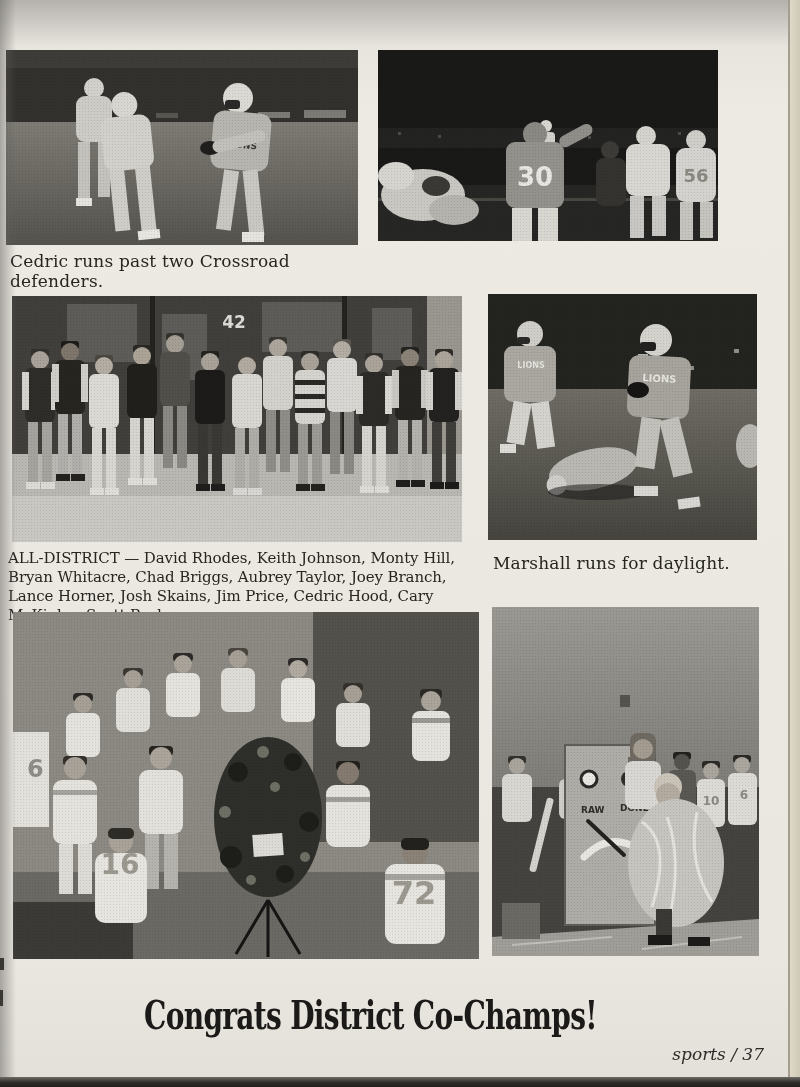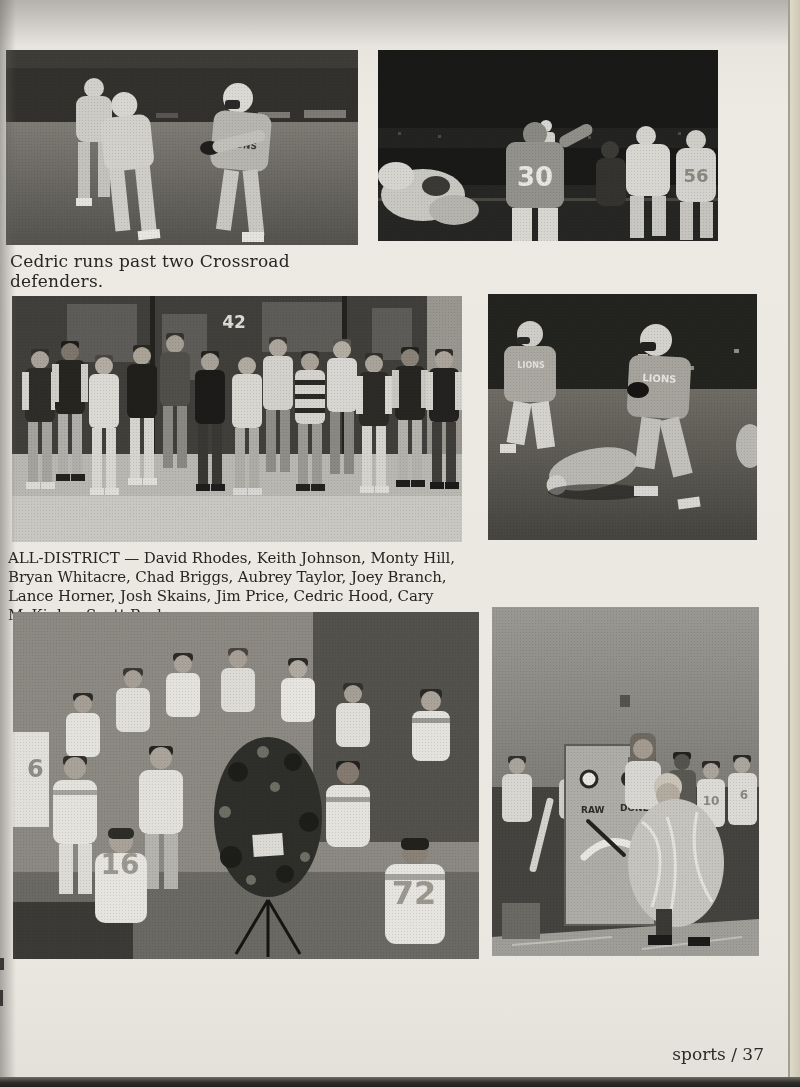--- a/index.html
+++ b/index.html
@@ -17,21 +17,21 @@
     background-image:radial-gradient(rgba(0,0,0,0.10) 1px, transparent 1px);
     background-size:3px 3px;
   }
   .caption{position:absolute;font-size:17px;letter-spacing:.2px;line-height:20px;color:#26251f;}
   .caption.small{font-size:15px;line-height:19px;letter-spacing:-.1px;}
   .heading-wrap{position:absolute;top:992px;left:0;width:740px;text-align:center;}
   .heading{
     display:inline-block;font-weight:bold;font-size:39px;letter-spacing:-1px;
     transform:scaleX(.72);transform-origin:center;color:#1b1a18;white-space:nowrap;
   }
-  .folio{position:absolute;top:1044px;right:36px;font-size:17px;color:#2b2a26;}
+  .folio{position:absolute;top:1044px;right:36px;font-size:17px;font-style:italic;color:#2b2a26;}
   
   .edge-top{position:absolute;top:0;left:0;width:100%;height:46px;
     background:linear-gradient(180deg,rgba(122,120,116,.45),rgba(122,120,116,0));}
   .edge-left{position:absolute;top:0;left:0;width:16px;height:100%;
     background:linear-gradient(90deg,rgba(100,98,94,.5),rgba(100,98,94,0));}
   .edge-right-line{position:absolute;top:0;left:788px;width:2px;height:100%;background:#a59d8d;}
   .edge-right{position:absolute;top:0;left:790px;width:10px;height:100%;
     background:linear-gradient(90deg,#ded9c8,#cec8b6);}
   .edge-bottom{position:absolute;top:1077px;left:0;width:100%;height:10px;
     background:linear-gradient(180deg,#6e6b65,#2f2d2a 55%,#201f1d);}
@@ -323,20 +323,21 @@
         <rect x="150" y="124" width="20" height="50" fill="#c2c0ba" transform="rotate(8 160 149)"></rect>
         <rect x="178" y="124" width="20" height="58" fill="#c2c0ba" transform="rotate(-14 188 153)"></rect>
         <rect x="146" y="192" width="24" height="10" fill="#d8d6d2"></rect>
         <rect x="190" y="204" width="22" height="10" fill="#d8d6d2" transform="rotate(-8 201 209)"></rect>
       </g>
       <ellipse cx="262" cy="152" rx="14" ry="22" fill="#b9b7b1"></ellipse>
     </svg>
   </div>
 
   <div class="caption small" style="left:8px;top:549px;width:468px;">ALL-DISTRICT — David Rhodes, Keith Johnson, Monty Hill, Bryan Whitacre, Chad Briggs, Aubrey Taylor, Joey Branch, Lance Horner, Josh Skains, Jim Price, Cedric Hood, Cary McKinley, Scott Barham.</div>
+  <div class="caption" style="left:493px;top:553px;width:270px;">Marshall runs for daylight.</div>
 
   <div class="photo" style="left:13px;top:612px;width:466px;height:347px;" aria-label="Team in white Lions jerseys celebrates around a victory wreath on a stand">
     <svg viewBox="0 0 466 347" preserveAspectRatio="none">
       <rect width="466" height="347" fill="#8b8982"></rect>
       <rect x="300" width="166" height="230" fill="#53514b"></rect>
       <rect y="260" width="466" height="87" fill="#6b6963"></rect>
       <rect y="290" width="120" height="57" fill="#3c3a36"></rect>
 
       <g>
         <g transform="translate(70,95)">
@@ -513,20 +514,23 @@
             <path d="M205 205 Q195 255 220 295"></path>
           <path d="M175 210 Q190 250 178 310"></path>
         </g>
         <rect x="164" y="302" width="16" height="30" fill="#3a3935"></rect>
         <rect x="156" y="328" width="24" height="10" fill="#1c1b19"></rect>
         <rect x="196" y="330" width="22" height="9" fill="#1c1b19"></rect>
       </g>
     </svg>
   </div>
 
+  <div class="heading-wrap">
+    <span class="heading">Congrats District Co-Champs!</span>
+  </div>
   <div class="folio">sports / 37</div>
 
   <div class="edge-top"></div>
   <div class="edge-left"></div>
   <div class="edge-right-line"></div>
   <div class="edge-right"></div>
   <div class="edge-bottom"></div>
   <div class="edge-mark" style="left:0;top:958px;width:4px;height:12px;"></div>
   <div class="edge-mark" style="left:0;top:990px;width:3px;height:16px;"></div>
 

